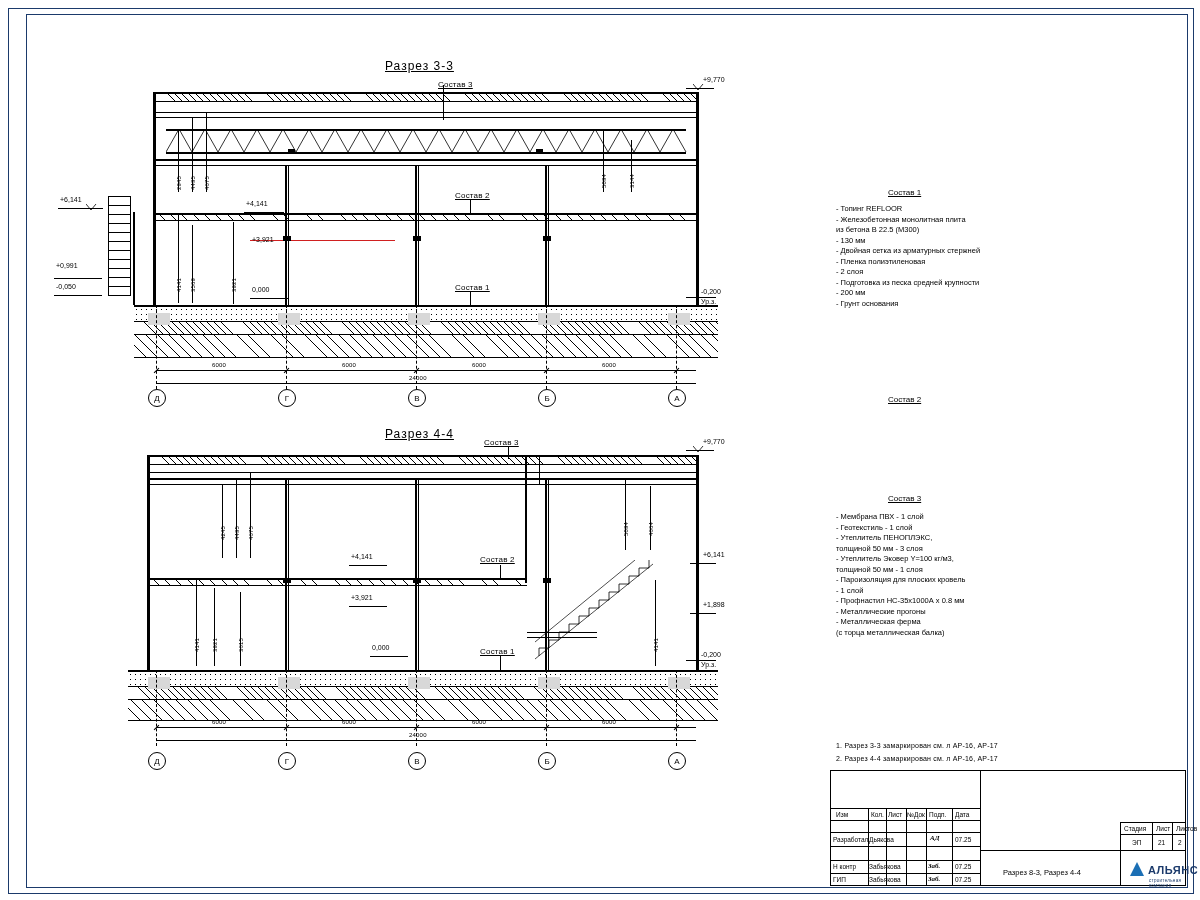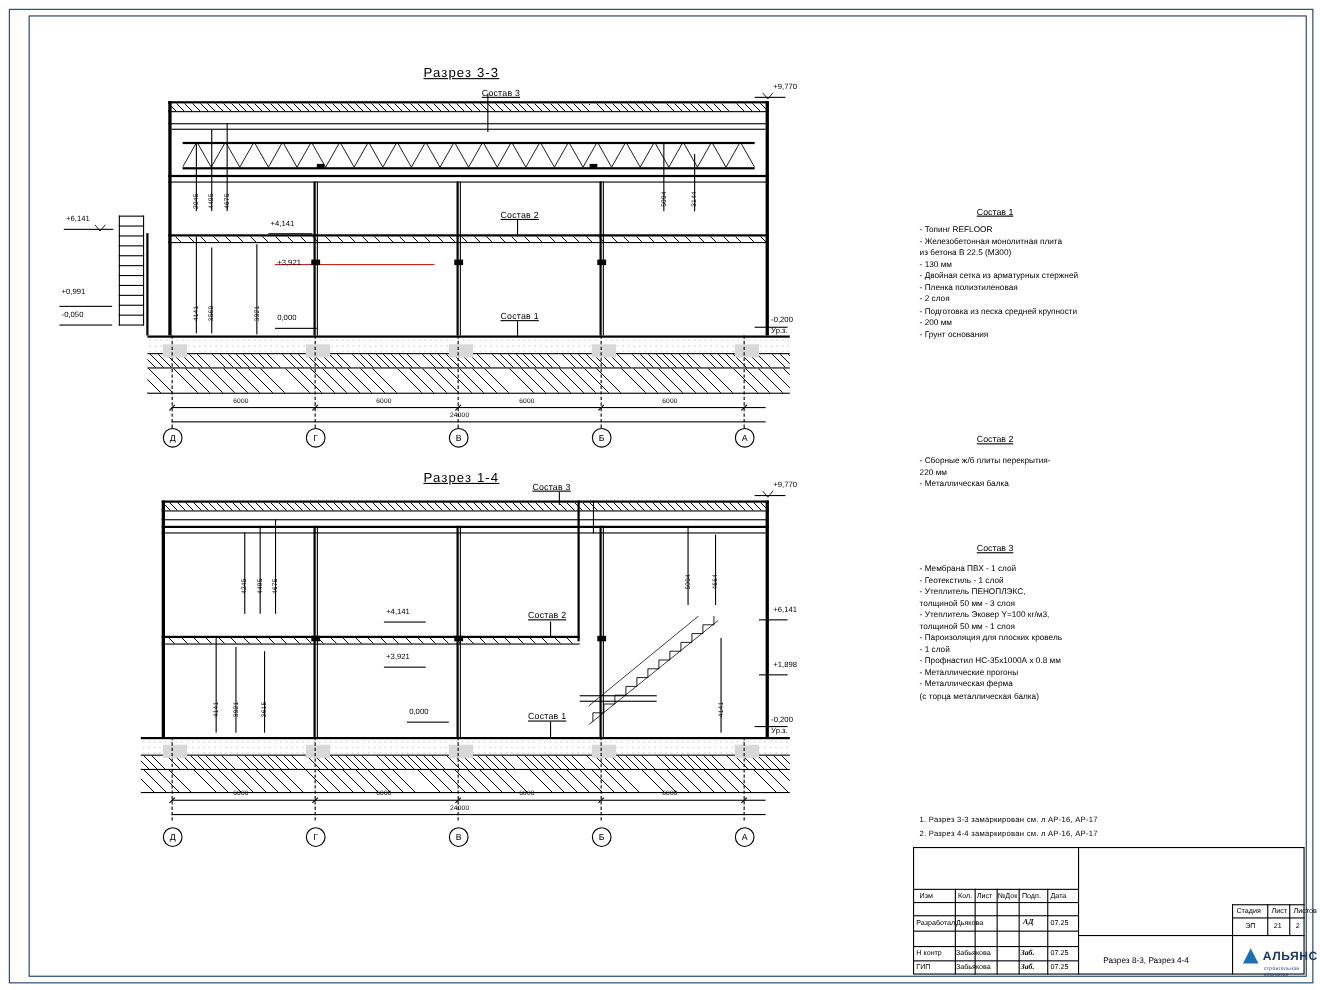--- a/index.html
+++ b/index.html
@@ -197,21 +197,21 @@
   <div class="dashv" style="left:286px;top:305px;height:84px;"></div>
   <div class="dashv" style="left:416px;top:305px;height:84px;"></div>
   <div class="dashv" style="left:546px;top:305px;height:84px;"></div>
   <div class="dashv" style="left:676px;top:305px;height:84px;"></div>
   <div class="bub" style="left:148px;top:389px;">Д</div>
   <div class="bub" style="left:278px;top:389px;">Г</div>
   <div class="bub" style="left:408px;top:389px;">В</div>
   <div class="bub" style="left:538px;top:389px;">Б</div>
   <div class="bub" style="left:668px;top:389px;">А</div>
 
-  <div class="lbl title" style="left:385px;top:428px;">Разрез 1-4</div>
+  <div class="lbl title" style="left:385px;top:428px;">Разрез 4-4</div>
 
   <div class="line h thick" style="left:147px;top:455px;width:552px;height:2px;"></div>
   <div class="hatch-d" style="left:147px;top:457px;width:552px;height:7px;"></div>
   <div class="line h" style="left:147px;top:464px;width:552px;"></div>
   <div class="line h" style="left:147px;top:472px;width:552px;"></div>
   <div class="line h thick" style="left:147px;top:478px;width:552px;height:1.6px;"></div>
   <div class="line h" style="left:147px;top:484px;width:552px;"></div>
 
   <div class="line v thick" style="left:147px;top:455px;width:3px;height:215px;"></div>
   <div class="line v thick" style="left:696px;top:455px;width:3px;height:215px;"></div>
@@ -334,23 +334,20 @@
   из бетона В 22.5 (М300)
 - 130 мм
 - Двойная сетка из арматурных стержней
 - Пленка полиэтиленовая
 - 2 слоя
 - Подготовка из песка средней крупности
 - 200 мм
 - Грунт основания</div>
 
   <div class="spec-h" style="left:888px;top:395px;">Состав 2</div>
-  <div class="spec" style="left:836px;top:414px;width:150px;">- Сборные ж/б плиты перекрытия-
-220 мм
-- Металлическая балка</div>
 
   <div class="spec-h" style="left:888px;top:494px;">Состав 3</div>
   <div class="spec" style="left:836px;top:512px;width:165px;">- Мембрана ПВХ              - 1 слой
 - Геотекстиль                  - 1 слой
 - Утеплитель ПЕНОПЛЭКС,
   толщиной 50 мм            - 3 слоя
 - Утеплитель Эковер Y=100 кг/м3,
   толщиной 50 мм            - 1 слоя
 - Пароизоляция для плоских кровель
 - 1 слой

